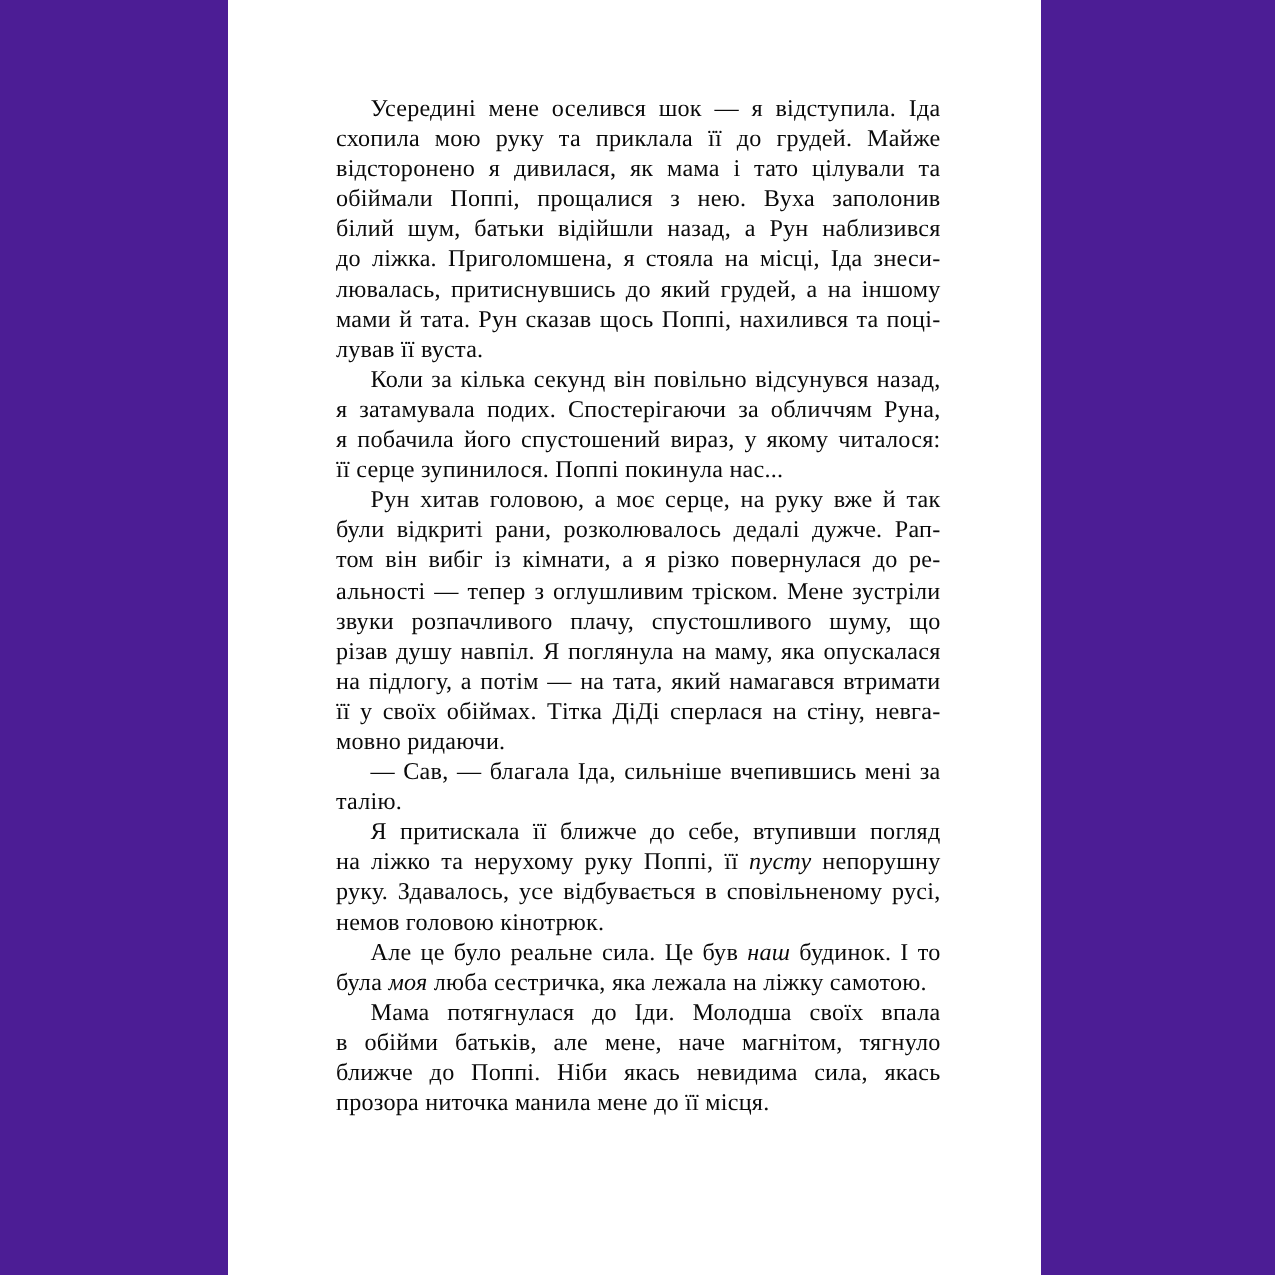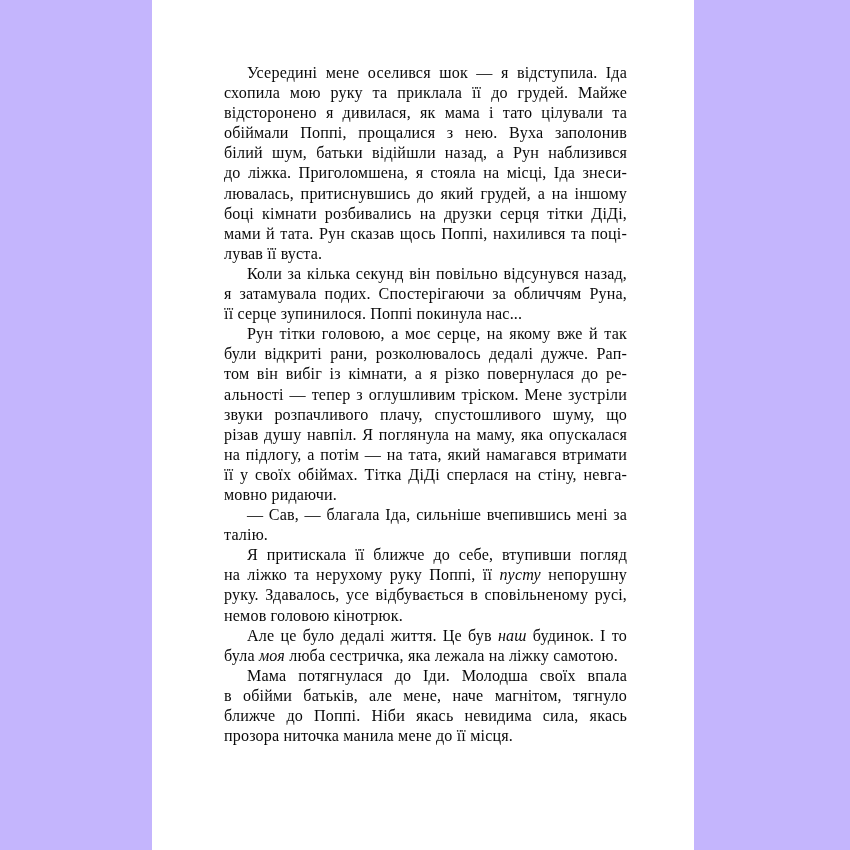--- a/index.html
+++ b/index.html
@@ -10,21 +10,21 @@
   body {
     width: 850px;
     height: 850px;
     overflow: hidden;
     font-family: "Liberation Serif", "DejaVu Serif", serif;
   }
   #viewport {
     position: relative;
     width: 850px;
     height: 850px;
-    background: #c4b5fd;
+    background: #4c1d95;
   }
   #page {
     position: absolute;
     left: 152px;
     top: 0;
     width: 542px;
     height: 850px;
     background: #ffffff;
   }
   #text-block {
@@ -89,33 +89,33 @@
     <div id="text-block">
 
       <p class="para">
         <span class="line j"><span class="indent"></span><span>Усередині мене оселився шок — я відступила. Іда</span></span>
         <span class="line j"><span>схопила мою руку та приклала її до грудей. Майже</span></span>
         <span class="line j"><span>відсторонено я дивилася, як мама і тато цілували та</span></span>
         <span class="line j"><span>обіймали Поппі, прощалися з нею. Вуха заполонив</span></span>
         <span class="line j"><span>білий шум, батьки відійшли назад, а Рун наблизився</span></span>
         <span class="line j"><span>до ліжка. Приголомшена, я стояла на місці, Іда знеси-</span></span>
         <span class="line j"><span>лювалась, притиснувшись до який грудей, а на іншому</span></span>
-        <span class="line j"><span>боці кімнати розбивались на друзки серця тітки ДіДі,</span></span>
         <span class="line j"><span>мами й тата. Рун сказав щось Поппі, нахилився та поці-</span></span>
         <span class="line last"><span>лував її вуста.</span></span>
       </p>
 
       <p class="para">
         <span class="line j"><span class="indent"></span><span>Коли за кілька секунд він повільно відсунувся назад,</span></span>
         <span class="line j"><span>я затамувала подих. Спостерігаючи за обличчям Руна,</span></span>
+        <span class="line j"><span>я побачила його спустошений вираз, у якому читалося:</span></span>
         <span class="line last"><span>її серце зупинилося. Поппі покинула нас...</span></span>
       </p>
 
       <p class="para">
-        <span class="line j"><span class="indent"></span><span>Рун тітки головою, а моє серце, на якому вже й так</span></span>
+        <span class="line j"><span class="indent"></span><span>Рун хитав головою, а моє серце, на руку вже й так</span></span>
         <span class="line j"><span>були відкриті рани, розколювалось дедалі дужче. Рап-</span></span>
         <span class="line j"><span>том він вибіг із кімнати, а я різко повернулася до ре-</span></span>
         <span class="line j"><span>альності — тепер з оглушливим тріском. Мене зустріли</span></span>
         <span class="line j"><span>звуки розпачливого плачу, спустошливого шуму, що</span></span>
         <span class="line j"><span>різав душу навпіл. Я поглянула на маму, яка опускалася</span></span>
         <span class="line j"><span>на підлогу, а потім — на тата, який намагався втримати</span></span>
         <span class="line j"><span>її у своїх обіймах. Тітка ДіДі сперлася на стіну, невга-</span></span>
         <span class="line last"><span>мовно ридаючи.</span></span>
       </p>
 
@@ -125,21 +125,21 @@
       </p>
 
       <p class="para">
         <span class="line j"><span class="indent"></span><span>Я притискала її ближче до себе, втупивши погляд</span></span>
         <span class="line j"><span>на ліжко та нерухому руку Поппі, її </span><em class="it">пусту</em><span> непорушну</span></span>
         <span class="line j"><span>руку. Здавалось, усе відбувається в сповільненому русі,</span></span>
         <span class="line last"><span>немов головою кінотрюк.</span></span>
       </p>
 
       <p class="para">
-        <span class="line j"><span class="indent"></span><span>Але це було дедалі життя. Це був </span><em class="it">наш</em><span> будинок. І то</span></span>
+        <span class="line j"><span class="indent"></span><span>Але це було реальне сила. Це був </span><em class="it">наш</em><span> будинок. І то</span></span>
         <span class="line last"><span>була </span><em class="it">моя</em><span> люба сестричка, яка лежала на ліжку самотою.</span></span>
       </p>
 
       <p class="para">
         <span class="line j"><span class="indent"></span><span>Мама потягнулася до Іди. Молодша своїх впала</span></span>
         <span class="line j"><span>в обійми батьків, але мене, наче магнітом, тягнуло</span></span>
         <span class="line j"><span>ближче до Поппі. Ніби якась невидима сила, якась</span></span>
         <span class="line last"><span>прозора ниточка манила мене до її місця.</span></span>
       </p>
 

